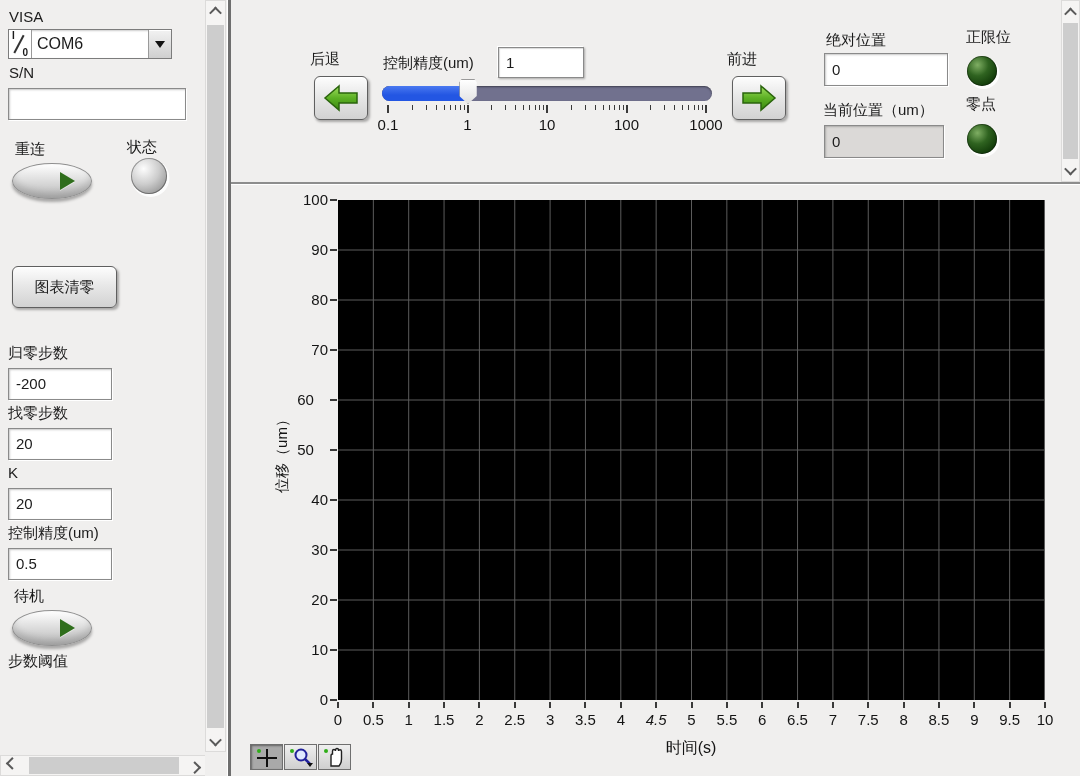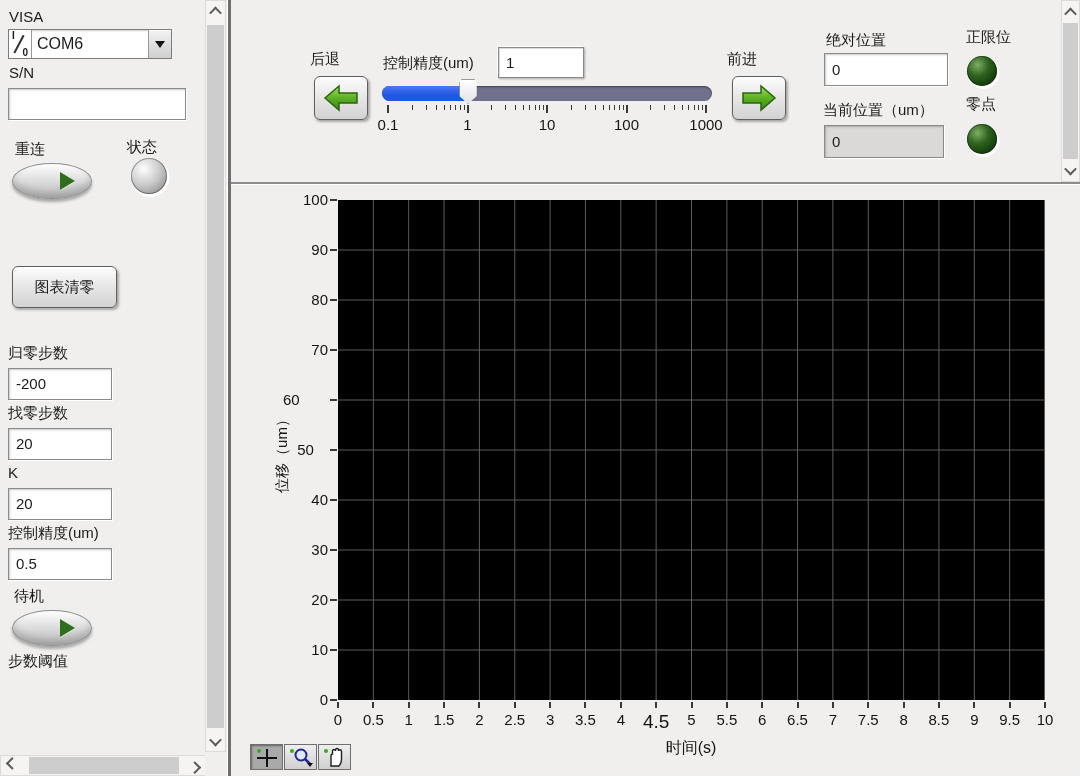--- a/index.html
+++ b/index.html
@@ -311,21 +311,21 @@
     <div class="alabel" style="left: 52px; top: 456px; width: 45px; text-align: right; font-size: 15px;">10</div>
     <div class="tick" style="left: 99px; top: 464px; width: 7px; height: 2px;"></div>
     <div class="alabel" style="left: 52px; top: 406px; width: 45px; text-align: right; font-size: 15px;">20</div>
     <div class="tick" style="left: 99px; top: 414px; width: 7px; height: 2px;"></div>
     <div class="alabel" style="left: 52px; top: 356px; width: 45px; text-align: right; font-size: 15px;">30</div>
     <div class="tick" style="left: 99px; top: 364px; width: 7px; height: 2px;"></div>
     <div class="alabel" style="left: 52px; top: 306px; width: 45px; text-align: right; font-size: 15px;">40</div>
     <div class="tick" style="left: 99px; top: 314px; width: 7px; height: 2px;"></div>
     <div class="alabel" style="left: 52px; top: 256px; width: 45px; text-align: center; font-size: 15px;">50</div>
     <div class="tick" style="left: 99px; top: 264px; width: 7px; height: 2px;"></div>
-    <div class="alabel" style="left: 52px; top: 206px; width: 45px; text-align: left; font-size: 15px;">60</div>
+    <div class="alabel" style="left: 52px; top: 206px; width: 45px; text-align: center; font-size: 15px;">60</div>
     <div class="tick" style="left: 99px; top: 214px; width: 7px; height: 2px;"></div>
     <div class="alabel" style="left: 52px; top: 156px; width: 45px; text-align: right; font-size: 15px;">70</div>
     <div class="tick" style="left: 99px; top: 164px; width: 7px; height: 2px;"></div>
     <div class="alabel" style="left: 52px; top: 106px; width: 45px; text-align: right; font-size: 15px;">80</div>
     <div class="tick" style="left: 99px; top: 114px; width: 7px; height: 2px;"></div>
     <div class="alabel" style="left: 52px; top: 56px; width: 45px; text-align: right; font-size: 15px;">90</div>
     <div class="tick" style="left: 99px; top: 64px; width: 7px; height: 2px;"></div>
     <div class="alabel" style="left: 52px; top: 6px; width: 45px; text-align: right; font-size: 15px;">100</div>
     <div class="tick" style="left: 99px; top: 14px; width: 7px; height: 2px;"></div>
     <div class="tick" style="left: 106px; top: 517px; width: 2px; height: 6px;"></div>
@@ -340,21 +340,21 @@
     <div class="alabel" style="left: 228.4px; top: 526px; width: 40px; text-align: center; font-size: 15px;">2</div>
     <div class="tick" style="left: 282.75px; top: 517px; width: 2px; height: 6px;"></div>
     <div class="alabel" style="left: 263.75px; top: 526px; width: 40px; text-align: center; font-size: 15px;">2.5</div>
     <div class="tick" style="left: 318.1px; top: 517px; width: 2px; height: 6px;"></div>
     <div class="alabel" style="left: 299.1px; top: 526px; width: 40px; text-align: center; font-size: 15px;">3</div>
     <div class="tick" style="left: 353.45px; top: 517px; width: 2px; height: 6px;"></div>
     <div class="alabel" style="left: 334.45px; top: 526px; width: 40px; text-align: center; font-size: 15px;">3.5</div>
     <div class="tick" style="left: 388.8px; top: 517px; width: 2px; height: 6px;"></div>
     <div class="alabel" style="left: 369.8px; top: 526px; width: 40px; text-align: center; font-size: 15px;">4</div>
     <div class="tick" style="left: 424.15px; top: 517px; width: 2px; height: 6px;"></div>
-    <div class="alabel" style="left: 405.15px; top: 526px; width: 40px; text-align: center; font-size: 19px;">4.5</div>
+    <div class="alabel" style="left: 405.15px; top: 526px; width: 40px; text-align: center; font-size: 15px; font-style: italic;">4.5</div>
     <div class="tick" style="left: 459.5px; top: 517px; width: 2px; height: 6px;"></div>
     <div class="alabel" style="left: 440.5px; top: 526px; width: 40px; text-align: center; font-size: 15px;">5</div>
     <div class="tick" style="left: 494.85px; top: 517px; width: 2px; height: 6px;"></div>
     <div class="alabel" style="left: 475.85px; top: 526px; width: 40px; text-align: center; font-size: 15px;">5.5</div>
     <div class="tick" style="left: 530.2px; top: 517px; width: 2px; height: 6px;"></div>
     <div class="alabel" style="left: 511.2px; top: 526px; width: 40px; text-align: center; font-size: 15px;">6</div>
     <div class="tick" style="left: 565.55px; top: 517px; width: 2px; height: 6px;"></div>
     <div class="alabel" style="left: 546.55px; top: 526px; width: 40px; text-align: center; font-size: 15px;">6.5</div>
     <div class="tick" style="left: 600.9px; top: 517px; width: 2px; height: 6px;"></div>
     <div class="alabel" style="left: 581.9px; top: 526px; width: 40px; text-align: center; font-size: 15px;">7</div>

